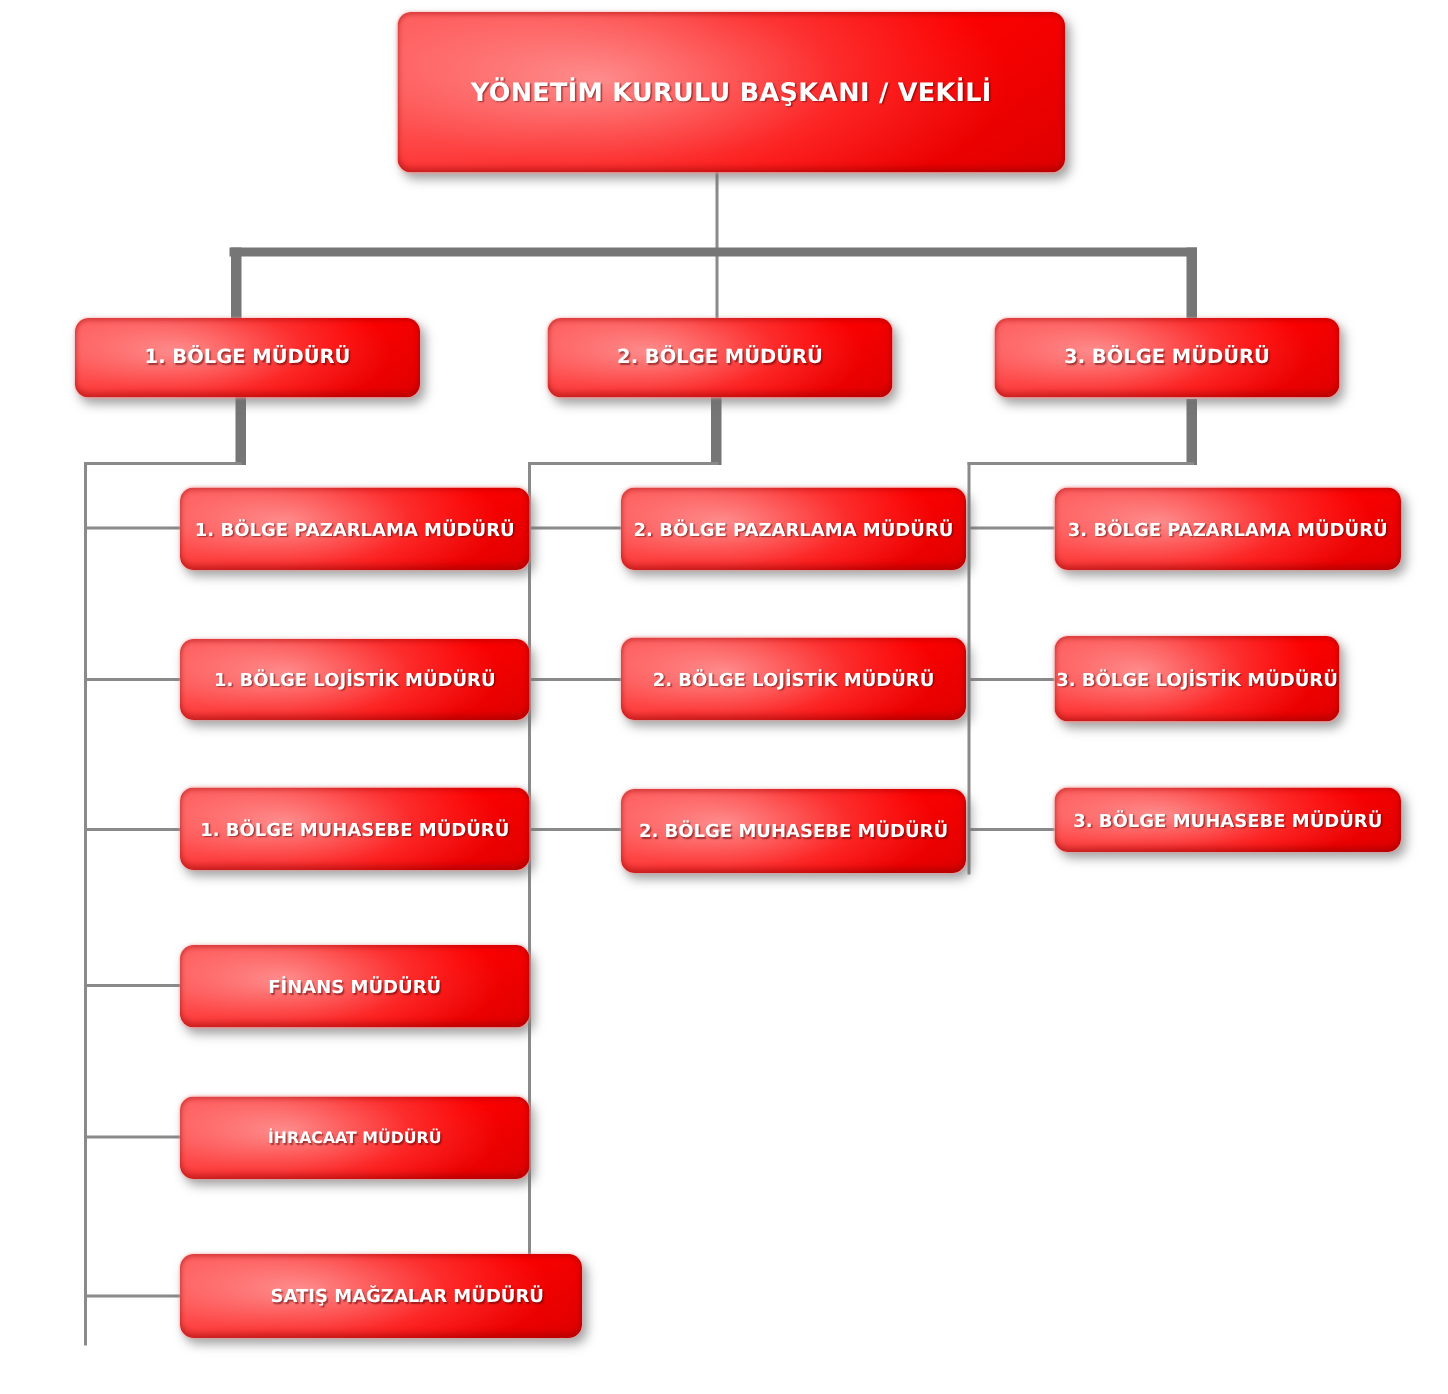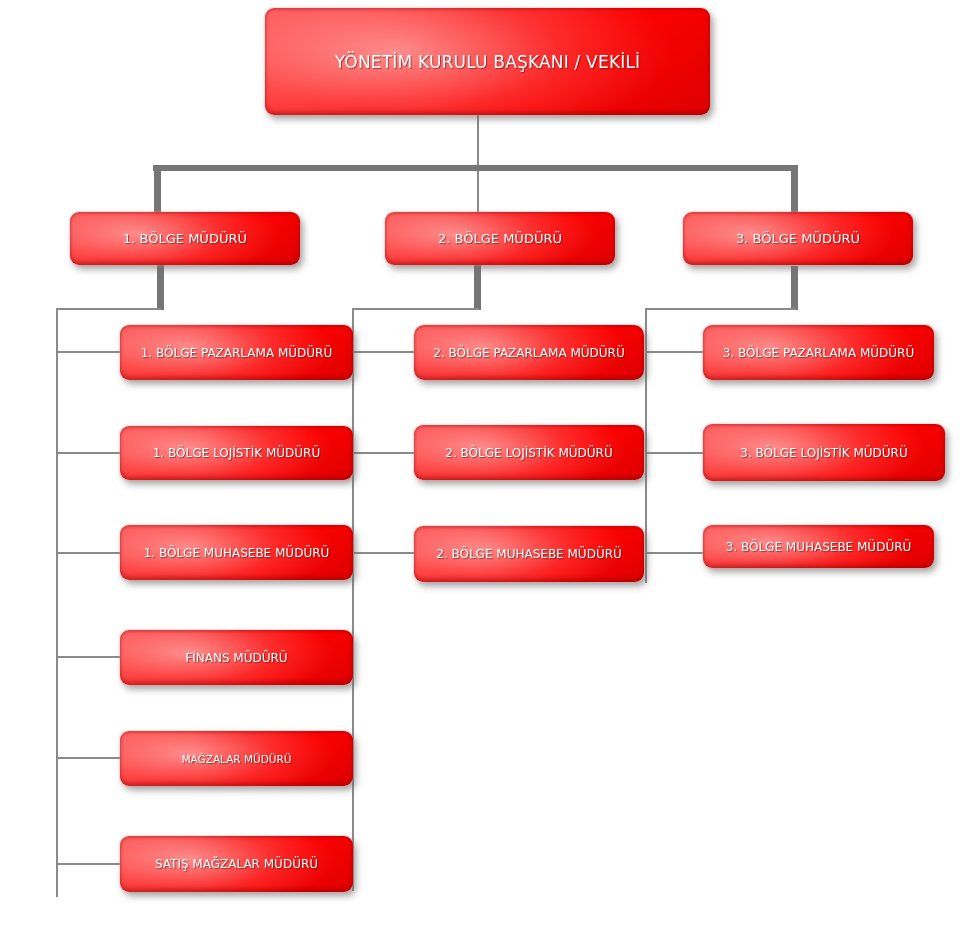--- a/index.html
+++ b/index.html
@@ -21,39 +21,39 @@
   .v-thick { width: 7px;  background: #767676; }
   .h-thin  { height: 2px; background: #8a8a8a; }
   .v-thin  { width: 2px;  background: #8a8a8a; }
   
   .node {
     position: absolute;
     display: flex;
     align-items: center;
     justify-content: center;
     color: #ffffff;
-    font-weight: normal;
+    font-weight: bold;
     text-align: center;
     border-radius: 9px;
     background:
       radial-gradient(ellipse 95% 140% at 30% 42%,
         rgba(255,255,255,0.50) 0%,
         rgba(255,255,255,0.15) 38%,
         rgba(255,255,255,0) 65%),
       linear-gradient(145deg, #ff4b4b 0%, #fd1212 38%, #fc0101 65%, #de0000 100%);
     box-shadow:
       inset 0 2px 3px rgba(150,0,0,0.35),
       inset 0 -3px 4px rgba(120,0,0,0.40),
       0 0 2px rgba(255,150,150,0.85),
       3px 4px 7px rgba(110,110,110,0.65);
     text-shadow: 1px 1px 1px rgba(80,0,0,0.55);
   }
   .node .lbl { white-space: nowrap; padding: 0 4px; }
   .root-node   { font-size: 17px; letter-spacing: 0.2px; }
-  .level2-node { font-size: 13px; margin-left: 20px; }
+  .level2-node { font-size: 13px; }
   .level3-node { font-size: 12px; }
   .small-text  { font-size: 10.5px; }
 </style>
 </head>
 <body>
 
 <div class="canvas">
 
   <div class="line v-thin" style="left:477px; top:115px; height:97px;"></div>
   <div class="line h-thick" style="left:153px; top:165px; width:645px;"></div>
@@ -104,39 +104,39 @@
   <div class="node level3-node" style="left:120px; top:426px; width:233px; height:54px;">
     <span class="lbl">1. BÖLGE LOJİSTİK MÜDÜRÜ</span>
   </div>
   <div class="node level3-node" style="left:120px; top:525px; width:233px; height:55px;">
     <span class="lbl">1. BÖLGE MUHASEBE MÜDÜRÜ</span>
   </div>
   <div class="node level3-node" style="left:120px; top:630px; width:233px; height:55px;">
     <span class="lbl">FİNANS MÜDÜRÜ</span>
   </div>
   <div class="node level3-node small-text" style="left:120px; top:731px; width:233px; height:55px;">
-    <span class="lbl">MAĞZALAR MÜDÜRÜ</span>
+    <span class="lbl">İHRACAAT MÜDÜRÜ</span>
   </div>
-  <div class="node level3-node" style="left:120px; top:836px; width:233px; height:56px;">
+  <div class="node level3-node" style="left:120px; top:836px; width:233px; height:56px;padding-left:35px;">
     <span class="lbl">SATIŞ MAĞZALAR MÜDÜRÜ</span>
   </div>
 
-  <div class="node level3-node" style="left:414px; top:325px; width:230px; height:55px;border-radius:10px;">
+  <div class="node level3-node" style="left:414px; top:325px; width:230px; height:55px;">
     <span class="lbl">2. BÖLGE PAZARLAMA MÜDÜRÜ</span>
   </div>
   <div class="node level3-node" style="left:414px; top:425px; width:230px; height:55px;align-items:center;">
     <span class="lbl">2. BÖLGE LOJİSTİK MÜDÜRÜ</span>
   </div>
   <div class="node level3-node" style="left:414px; top:526px; width:230px; height:56px;">
     <span class="lbl">2. BÖLGE MUHASEBE MÜDÜRÜ</span>
   </div>
 
   <div class="node level3-node" style="left:703px; top:325px; width:231px; height:55px;">
     <span class="lbl">3. BÖLGE PAZARLAMA MÜDÜRÜ</span>
   </div>
-  <div class="node level3-node" style="left:703px; top:424px; width:242px; height:57px;">
+  <div class="node level3-node" style="left:703px; top:424px; width:190px; height:57px;">
     <span class="lbl">3. BÖLGE LOJİSTİK MÜDÜRÜ</span>
   </div>
   <div class="node level3-node" style="left:703px; top:525px; width:231px; height:43px;">
     <span class="lbl">3. BÖLGE MUHASEBE MÜDÜRÜ</span>
   </div>
 
 </div>
 
 </body></html>

